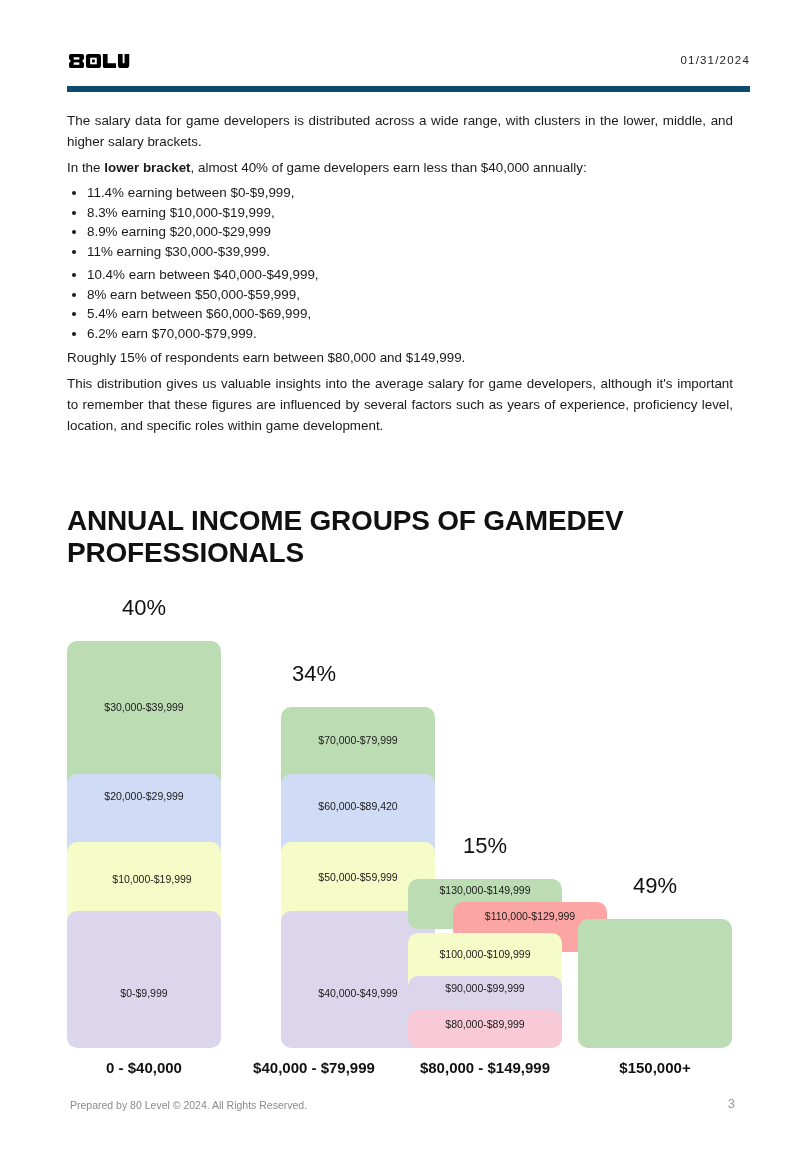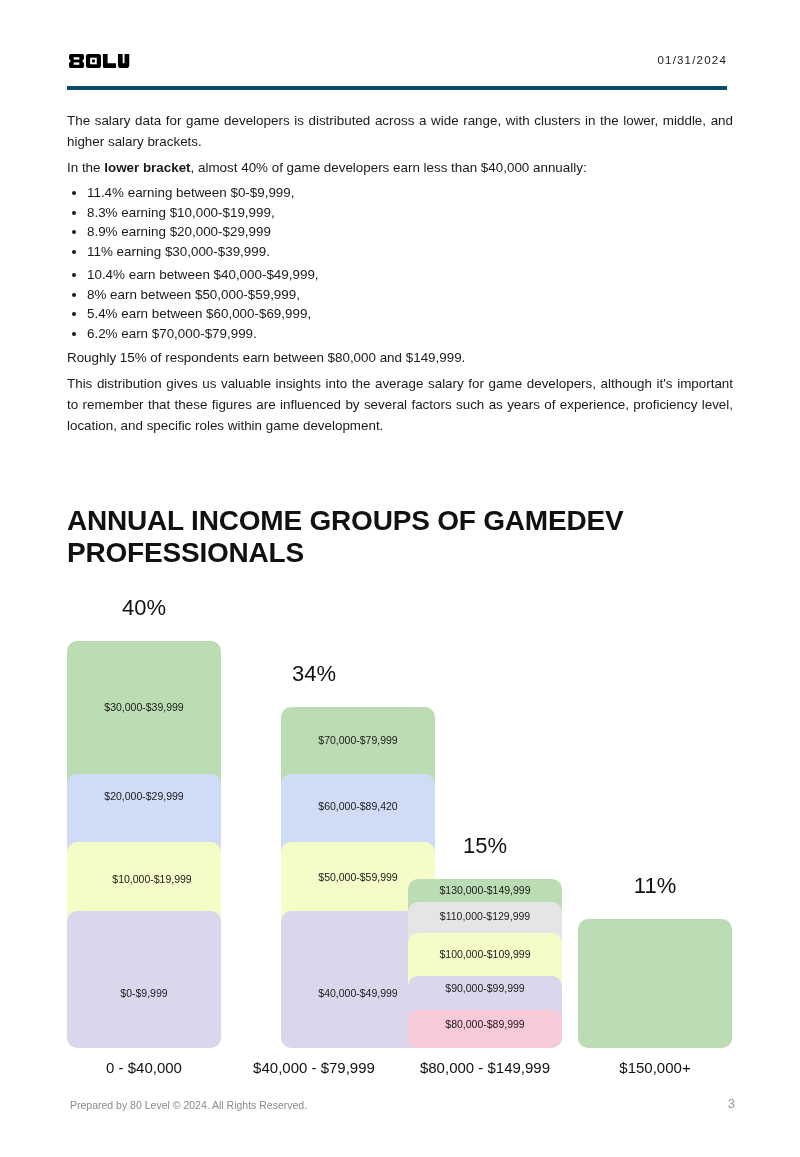--- a/index.html
+++ b/index.html
@@ -1,37 +1,37 @@
 <!DOCTYPE html>
 <html><head>
   <meta charset="utf-8">
   <style>
     html, body { margin: 0; padding: 0; background: #ffffff; }
     body { width: 800px; height: 1157px; position: relative; overflow: hidden;
            font-family: "Liberation Sans", "DejaVu Sans", sans-serif; color: #111; }
-    .header { position: absolute; left: 67px; right: 73px; top: 50px; height: 36px;
-              border-bottom: 4px solid #0c4a6e; }
+    .header { position: absolute; left: 67px; right: 50px; top: 50px; height: 36px;
+              border-bottom: 6px solid #0c4a6e; }
     .logo { position: absolute; left: 0; top: 3px; height: 16px; }
     .date { position: absolute; right: 0; top: 4px; font-size: 11.5px; letter-spacing: 1.2px; color: #222; }
 
     .content { position: absolute; left: 67px; width: 666px; top: 110px; font-size: 13.4px; line-height: 21px; color: #1a1a1a; }
     .content p { margin: 0 0 5px 0; }
     .content p.just { text-align: justify; }
     .content ul { margin: 0 0 4px 0; padding-left: 20px; }
     .content li { margin: 0; line-height: 19.5px; }
     .content b { font-weight: bold; }
 
     .chart-title { position: absolute; left: 67px; top: 505px; font-size: 28px; font-weight: bold; letter-spacing: -0.2px; color: #111; }
 
     .bar { position: absolute; width: 154px; }
     .seg { position: absolute; left: 0; width: 154px; border-radius: 10px; font-size: 10.5px;
            display: flex; justify-content: center; color: #1a1a1a; }
     .seg span { position: absolute; left: 0; right: 0; text-align: center; }
     .pct { position: absolute; width: 154px; text-align: center; font-size: 22px; color: #111; }
-    .xlabel { position: absolute; width: 154px; text-align: center; font-size: 15px; font-weight: normal; top: 1059px; color: #111; }
+    .xlabel { position: absolute; width: 154px; text-align: center; font-size: 15px; font-weight: bold; top: 1059px; color: #111; }
 
     .footer-note { position: absolute; left: 70px; top: 1099px; font-size: 10.5px; color: #8a8a8a; }
     .page-num { position: absolute; right: 65px; top: 1096px; font-size: 13px; color: #9a9a9a; }
   </style>
 </head>
 <body>
 
 <div class="header">
   <svg class="logo" width="68" height="17" viewBox="0 0 68 17">
 
@@ -104,36 +104,36 @@
         <span style="top:76px;">$40,000-$49,999</span>
       </div>
   </div>
   <div class="xlabel" style="left:237px;">$40,000 - $79,999</div>
 
   <div class="pct" style="left:408px; top:833px;">15%</div>
   <div class="bar" style="left:408px; top:879px; height:169px;">
     <div class="seg" style="top:0; height:50px; background:#bcdcb4;">
         <span style="top:5px;">$130,000-$149,999</span>
       </div>
-    <div class="seg" style="top:23px; height:50px; background:#e5e5e5;">
+    <div class="seg" style="top:23px; height:50px; background:#fca5a5;margin-left:45px;">
         <span style="top:8px;">$110,000-$129,999</span>
       </div>
     <div class="seg" style="top:54px; height:60px; background:#f6fcc8;">
         <span style="top:15px;">$100,000-$109,999</span>
       </div>
     <div class="seg" style="top:97px; height:55px; background:#dbd6ec;">
         <span style="top:6px;">$90,000-$99,999</span>
       </div>
     <div class="seg" style="top:131px; height:38px; background:#f8cad8;">
         <span style="top:8px;">$80,000-$89,999</span>
       </div>
   </div>
   <div class="xlabel" style="left:408px;">$80,000 - $149,999</div>
 
-  <div class="pct" style="left:578px; top:873px;">11%</div>
+  <div class="pct" style="left:578px; top:873px;">49%</div>
   <div class="bar" style="left:578px; top:919px; height:129px;">
     <div class="seg" style="top:0; height:129px; background:#bcdcb4;"></div>
   </div>
   <div class="xlabel" style="left:578px;">$150,000+</div>
 </div>
 
 <div class="footer-note">Prepared by 80 Level © 2024. All Rights Reserved.</div>
 <div class="page-num">3</div>
 
 </body></html>

